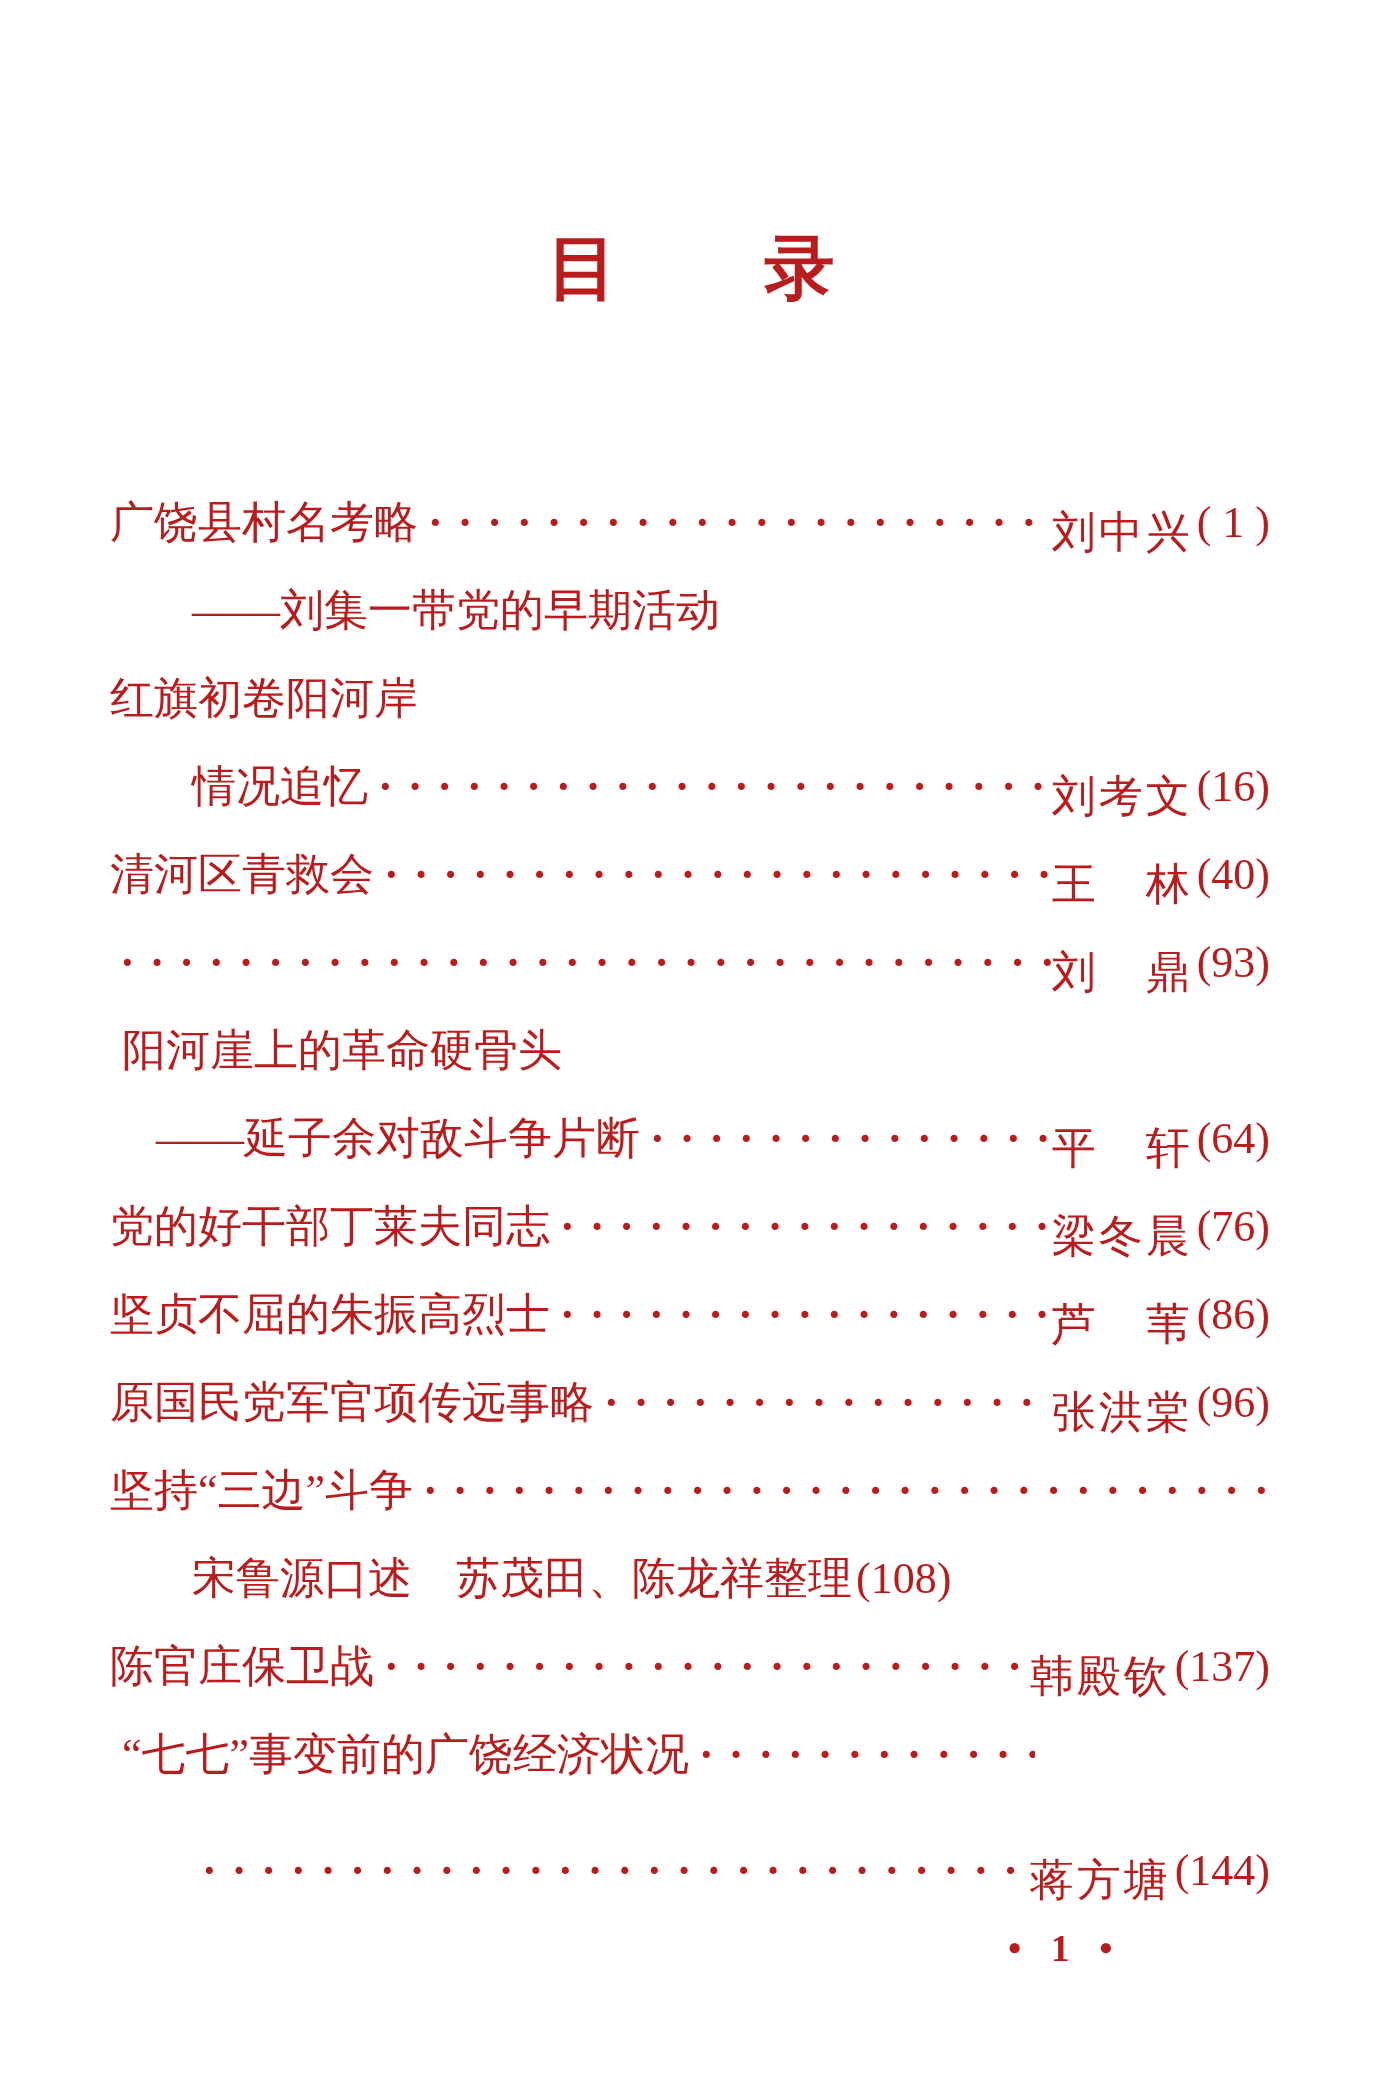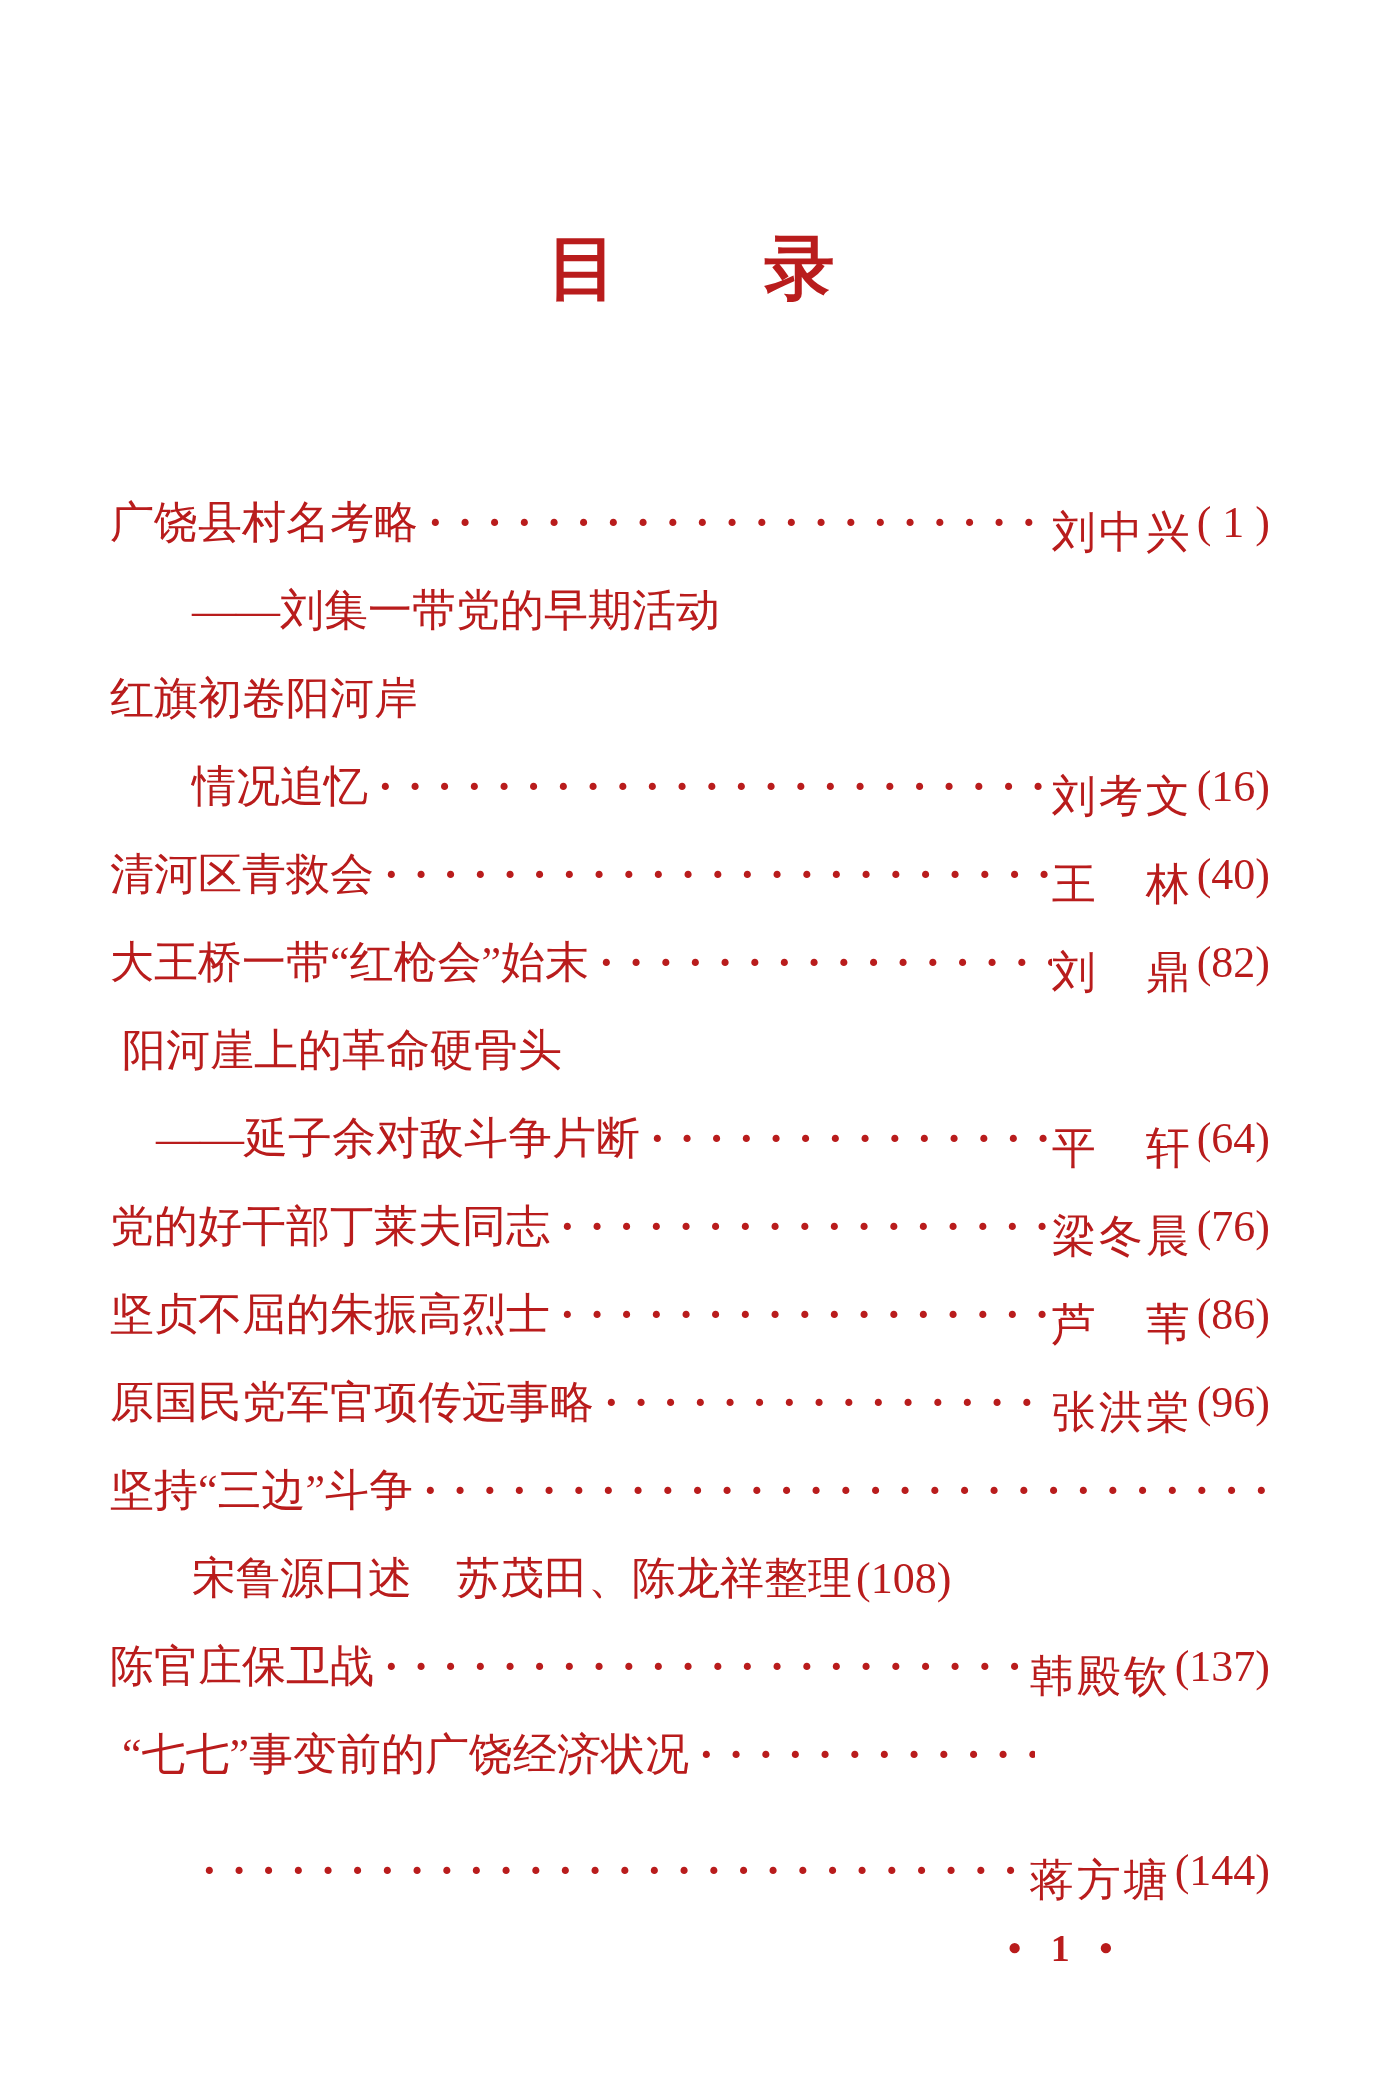--- a/index.html
+++ b/index.html
@@ -101,24 +101,23 @@
     </div>
 
     <div class="row">
       <span class="t">清河区青救会</span>
       <span class="leader">··········································</span>
       <span class="author">王 林</span>
       <span class="pg">(40)</span>
     </div>
 
     <div class="row">
-      <span class="t">大王桥一带“红枪会”始末</span>
       <span class="leader">··········································</span>
       <span class="author">刘 鼎</span>
-      <span class="pg">(82)</span>
+      <span class="pg">(93)</span>
     </div>
 
     <div class="row ind-b">
       <span class="t">阳河崖上的革命硬骨头</span>
     </div>
 
     <div class="row ind-c">
       <span class="t">——延子余对敌斗争片断</span>
       <span class="leader">··········································</span>
       <span class="author">平 轩</span>

